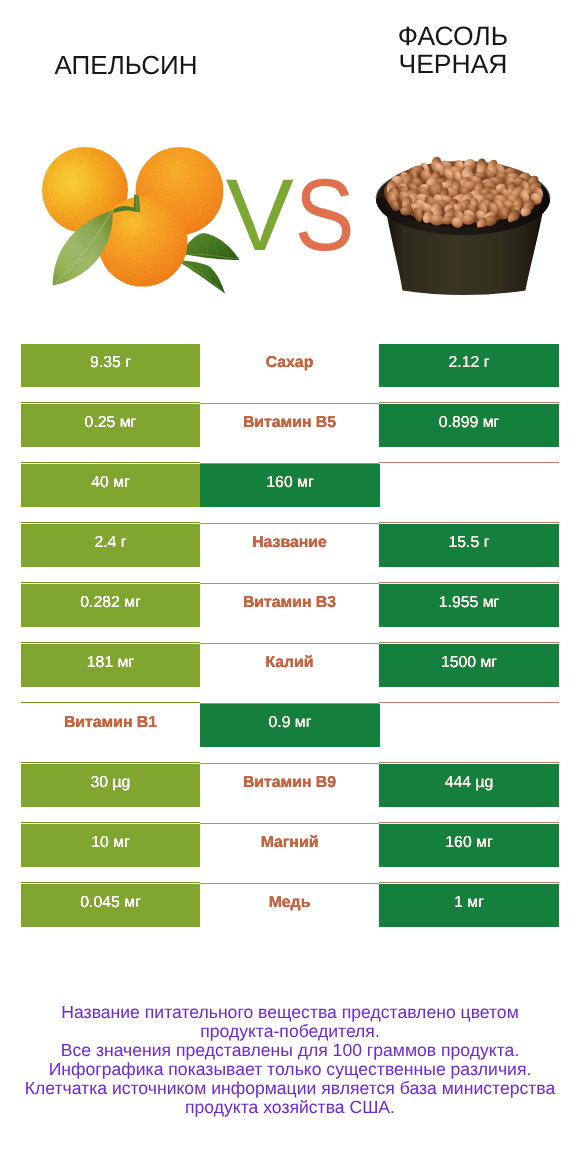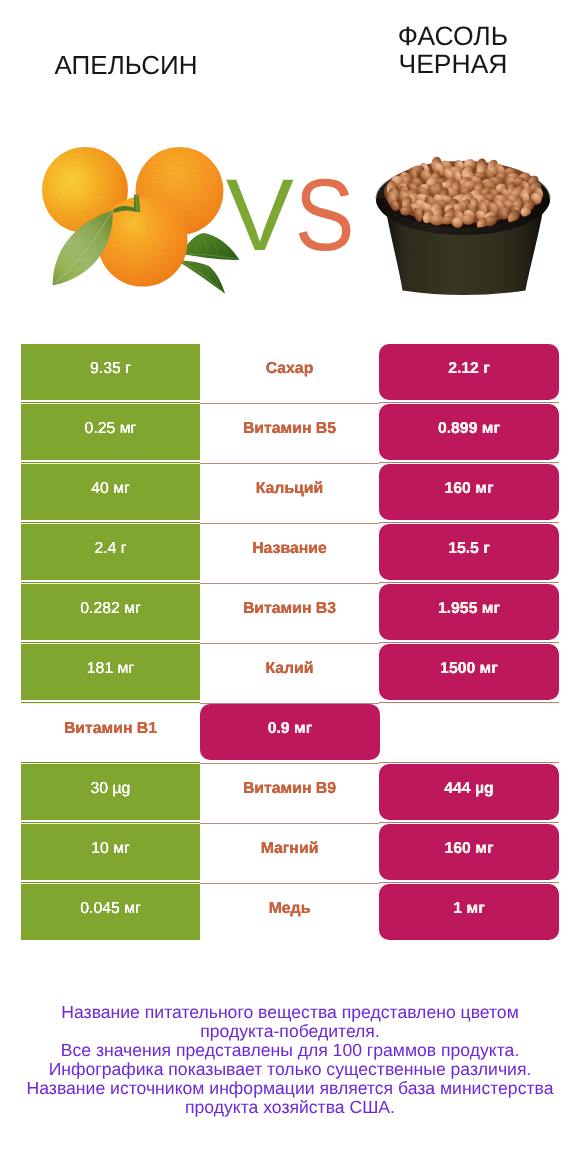--- a/index.html
+++ b/index.html
@@ -4,24 +4,24 @@
 <style>
   html,body{margin:0;padding:0;}
   body{width:580px;height:1174px;background:#ffffff;font-family:"Liberation Sans",sans-serif;overflow:hidden;-webkit-font-smoothing:antialiased;text-rendering:geometricPrecision;}
   .page{position:relative;width:580px;height:1174px;background:#fff;}
   .title{position:absolute;color:#171717;text-align:center;font-weight:400;}
   #t1{left:1px;top:52px;width:250px;font-size:26px;line-height:26px;}
   #t2{left:328px;top:22px;width:250px;font-size:26.5px;line-height:28px;}
   .hero{position:absolute;left:0;top:0;width:580px;height:330px;}
   .table{position:absolute;left:21px;top:344px;width:538px;}
   .row{display:flex;height:60px;position:relative;}
-  .cell{display:flex;align-items:center;justify-content:center;box-sizing:border-box;padding-bottom:6px;height:56px;}
+  .cell{display:flex;align-items:center;justify-content:center;box-sizing:border-box;padding-bottom:6px;height:43px;}
   .c-left{width:179px;background:#80a62f;color:#ffffff;font-weight:normal;font-size:15.8px;text-shadow:0 0 0.55px #ffffff,0 0 0.55px #ffffff;}
   .c-mid{width:179px;background:#ffffff;color:#c8633f;font-weight:bold;font-size:15.8px;text-shadow:0 0 0.55px #c8633f,0 0 0.55px #c8633f;}
-  .c-right{width:180px;background:#be185d;color:#fdf3ec;font-weight:bold;font-size:15.8px;text-shadow:0 0 0.55px #fdf3ec,0 0 0.55px #fdf3ec;border-radius:10px;}
+  .c-right{width:180px;background:#15803d;color:#fdf3ec;font-weight:normal;font-size:15.8px;text-shadow:0 0 0.55px #fdf3ec,0 0 0.55px #fdf3ec;}
   .divl{position:absolute;left:0;top:58px;width:179px;height:2px;background:linear-gradient(to bottom,#71902a 0,#71902a 1px,#f4fbd9 1px,#f4fbd9 2px);}
   .divm{position:absolute;left:179px;top:59px;width:179px;height:1px;background:#bf8a71;}
   .divr{position:absolute;left:358px;top:58px;width:180px;height:2px;background:linear-gradient(to bottom,#b5806c 0,#b5806c 1px,#fdf6ec 1px,#fdf6ec 2px);}
   .foot{position:absolute;left:0;top:1003px;width:580px;text-align:center;font-size:17.6px;color:#6d28d9;line-height:19.1px;}
 </style>
 </head>
 <body>
 
 <div class="page">
 
@@ -307,21 +307,20 @@
       <div class="row">
         <div class="cell c-left">0.25 мг</div>
         <div class="cell c-mid">Витамин B5</div>
         <div class="cell c-right">0.899 мг</div>
         <div class="divl"></div>
         <div class="divm"></div>
         <div class="divr"></div>
       </div>
       <div class="row">
         <div class="cell c-left">40 мг</div>
-        <div class="cell c-mid">Кальций</div>
         <div class="cell c-right">160 мг</div>
         <div class="divl"></div>
         <div class="divm"></div>
         <div class="divr"></div>
       </div>
       <div class="row">
         <div class="cell c-left">2.4 г</div>
         <div class="cell c-mid">Название</div>
         <div class="cell c-right">15.5 г</div>
         <div class="divl"></div>
@@ -371,16 +370,16 @@
         <div class="cell c-left">0.045 мг</div>
         <div class="cell c-mid">Медь</div>
         <div class="cell c-right">1 мг</div>
       </div>
     </div>
   <div class="foot" id="foot">
       <div>Название питательного вещества представлено цветом</div>
       <div>продукта-победителя.</div>
       <div>Все значения представлены для 100 граммов продукта.</div>
       <div>Инфографика показывает только существенные различия.</div>
-      <div>Название источником информации является база министерства</div>
+      <div>Клетчатка источником информации является база министерства</div>
       <div>продукта хозяйства США.</div>
     </div>
 </div>
 
 </body></html>

